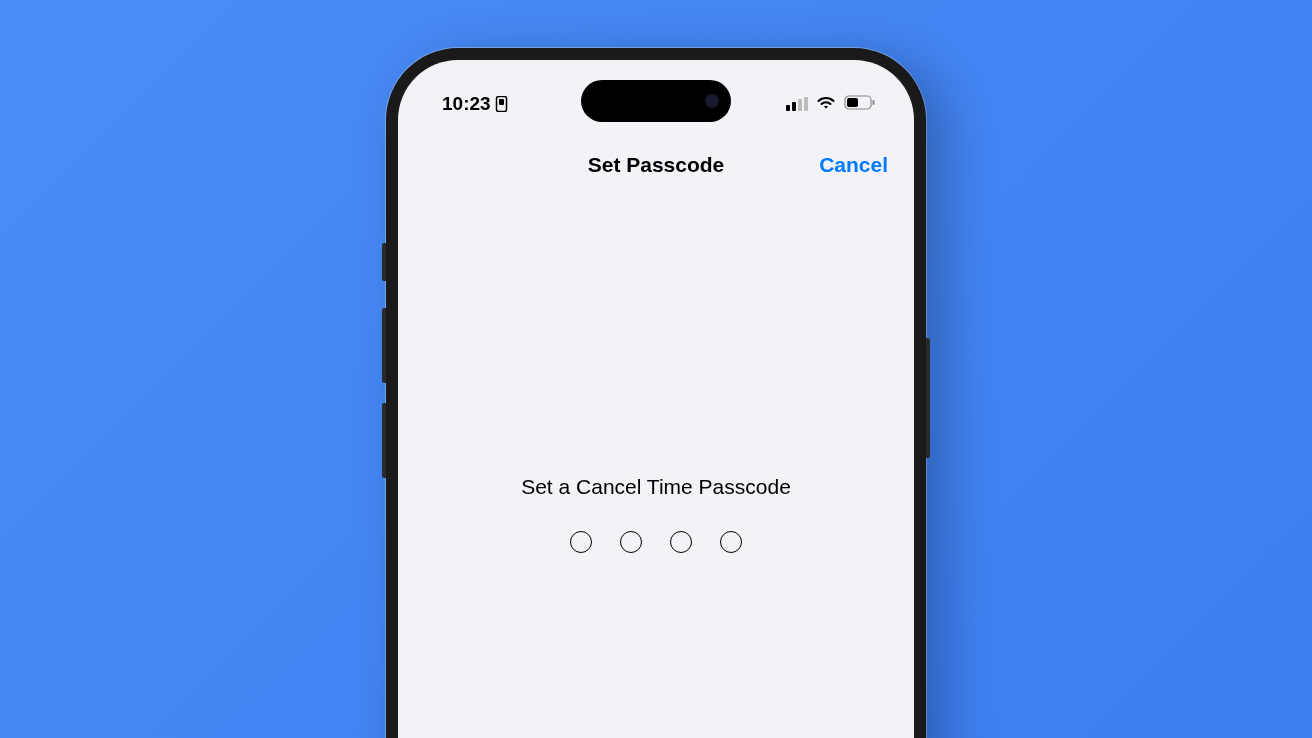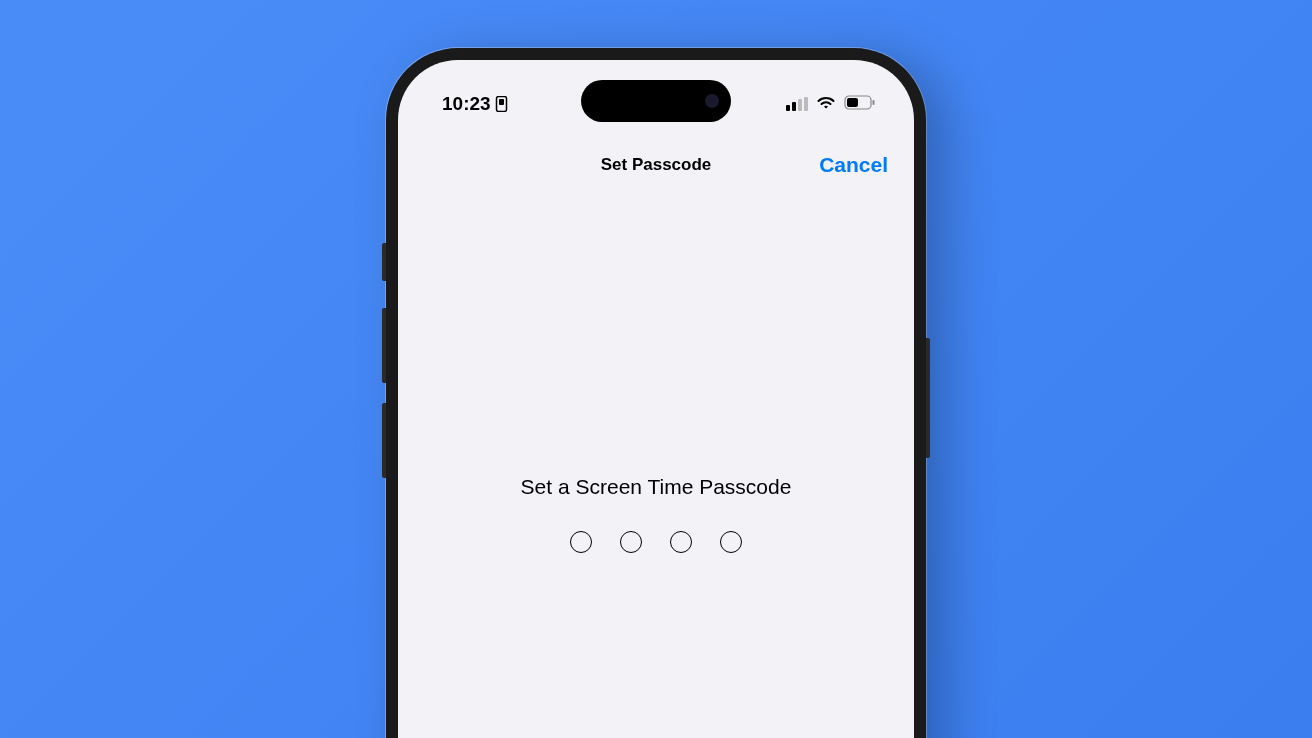--- a/index.html
+++ b/index.html
@@ -162,21 +162,21 @@
       left: 0;
       right: 0;
       height: 54px;
       display: flex;
       align-items: center;
       justify-content: center;
       padding: 0 20px;
     }
     
     .nav-title {
-      font-size: 17px;
+      font-size: 21px;
       font-weight: 600;
       color: #000;
     }
     
     .nav-cancel {
       position: absolute;
       right: 26px;
       font-size: 21px;
       font-weight: 700;
       color: #007aff;
@@ -260,21 +260,21 @@
           </span>
         </div>
       </div>
 
       <div class="nav-bar">
         <div class="nav-title">Set Passcode</div>
         <div class="nav-cancel">Cancel</div>
       </div>
 
       <div class="content">
-        <div class="passcode-prompt">Set a Screen Time Passcode</div>
+        <div class="passcode-prompt">Set a Cancel Time Passcode</div>
         <div class="passcode-dots">
           <div class="passcode-dot"></div>
           <div class="passcode-dot"></div>
           <div class="passcode-dot"></div>
           <div class="passcode-dot"></div>
         </div>
       </div>
 
     </div>
   </div>

